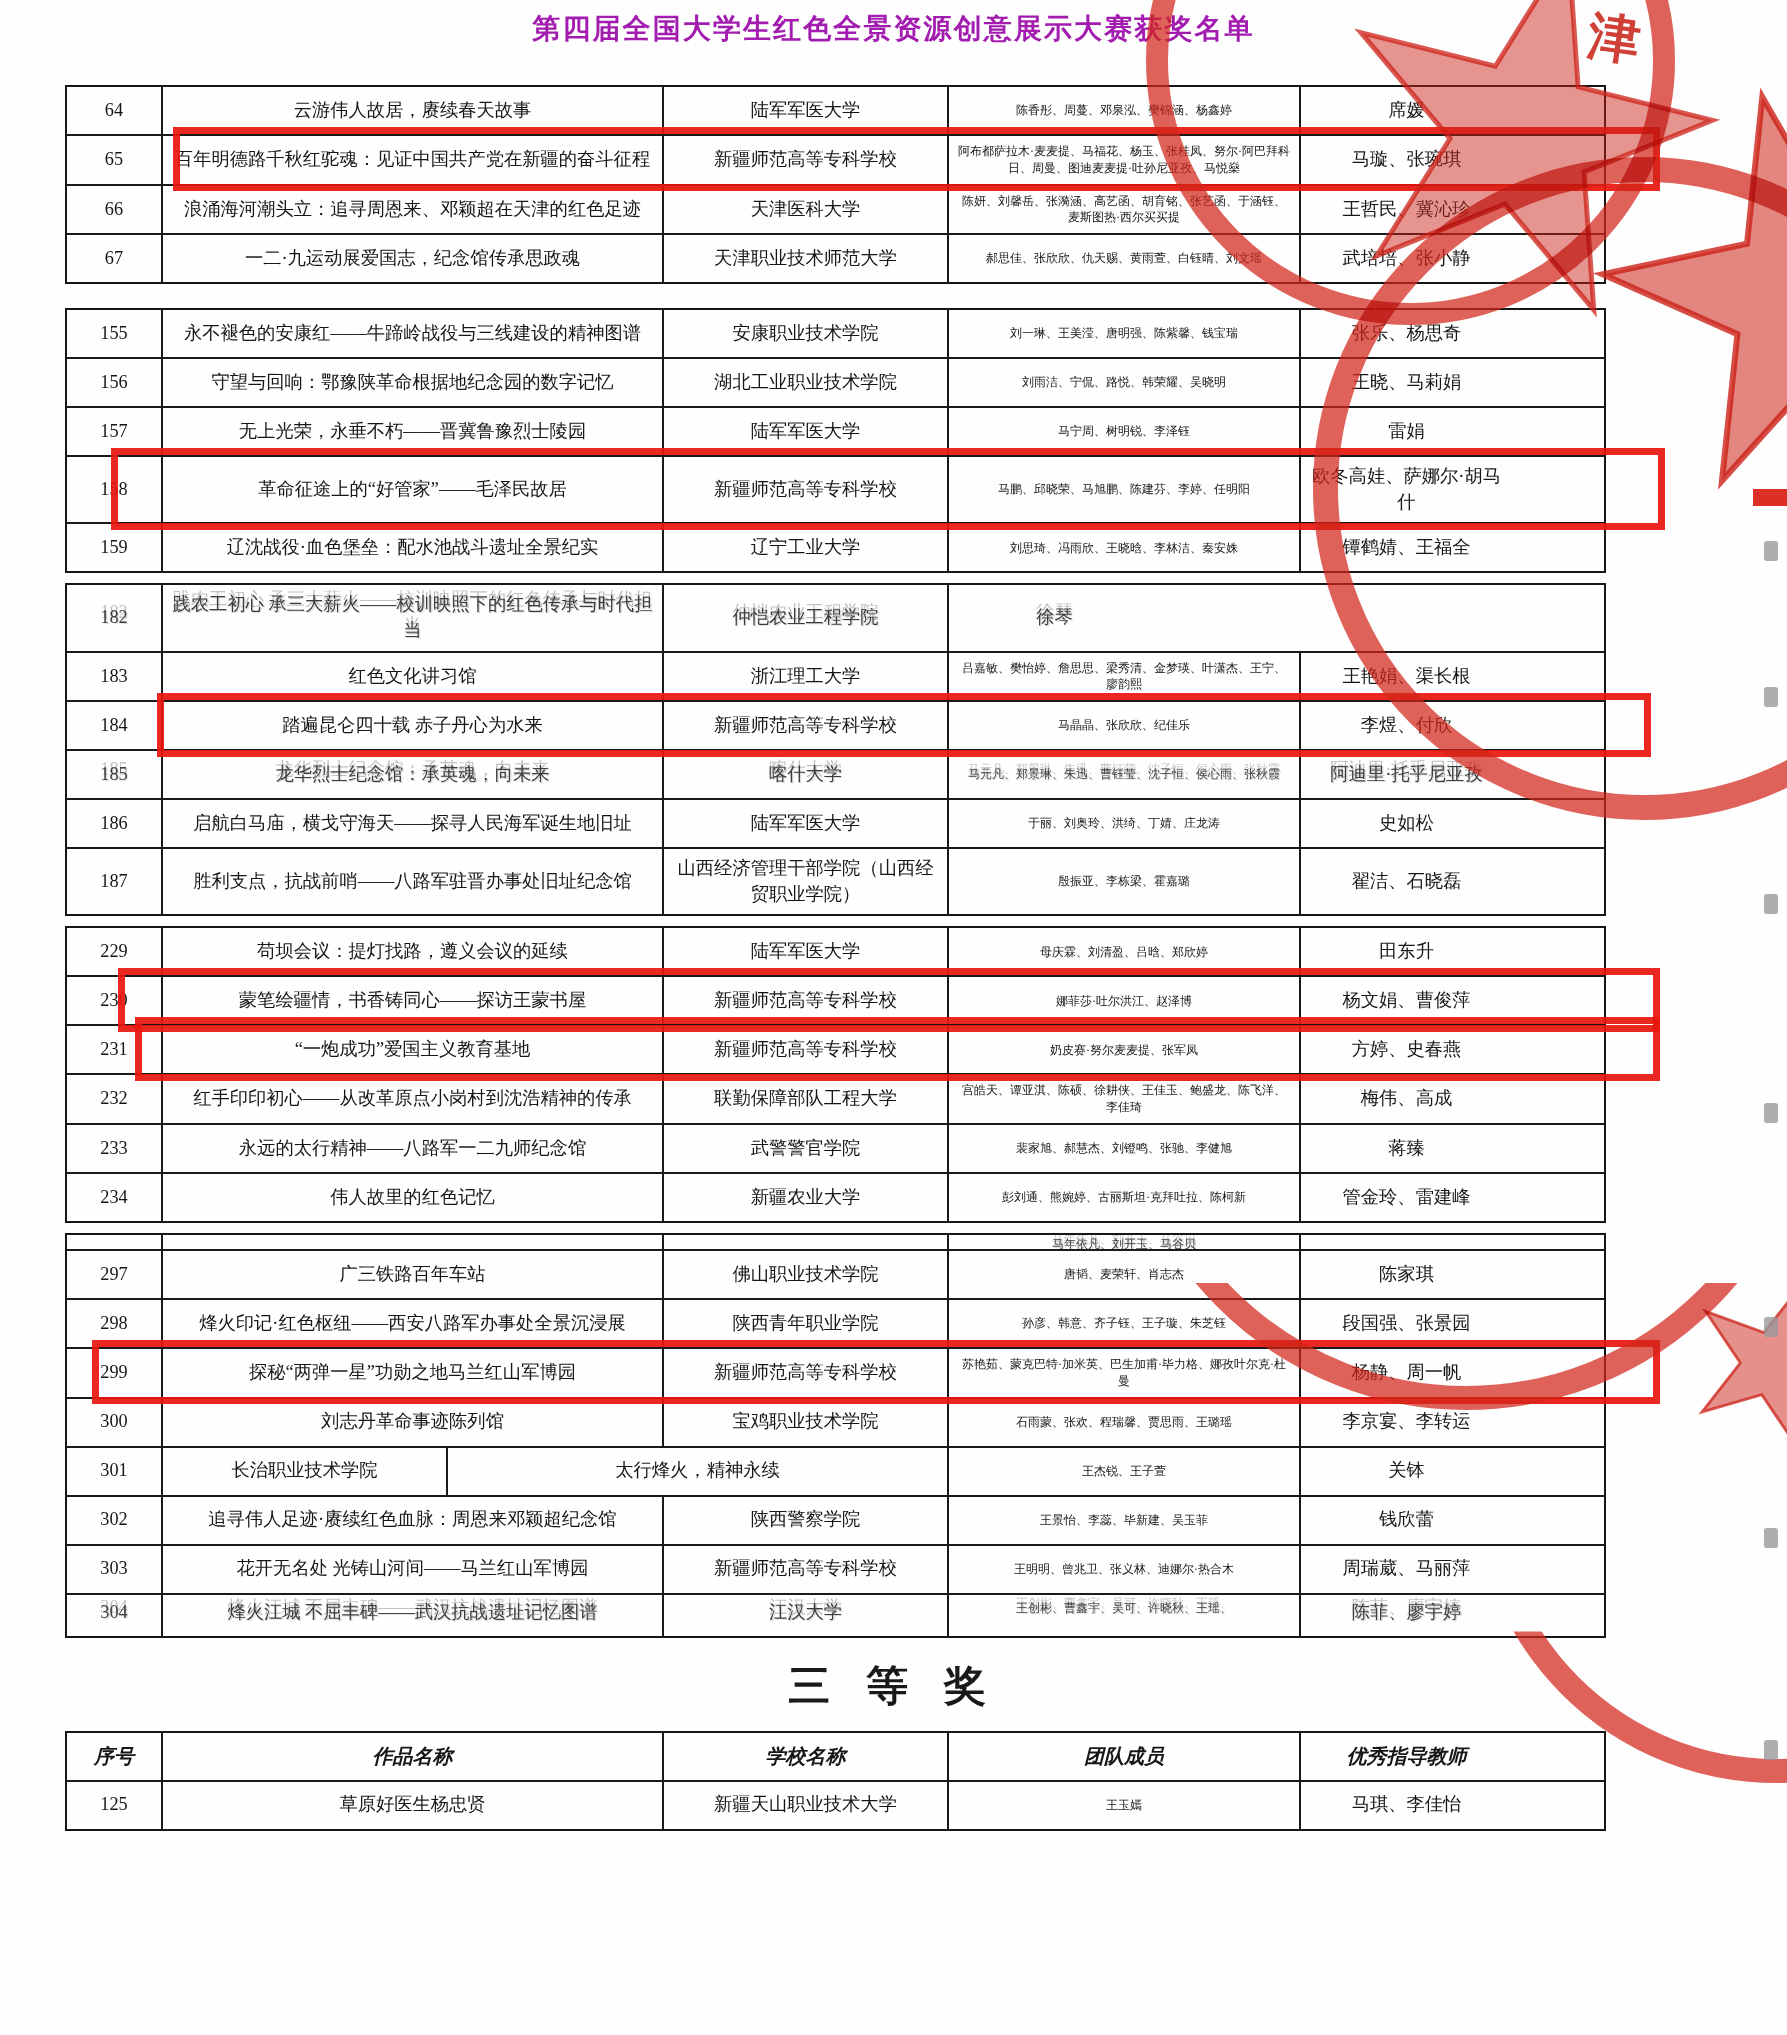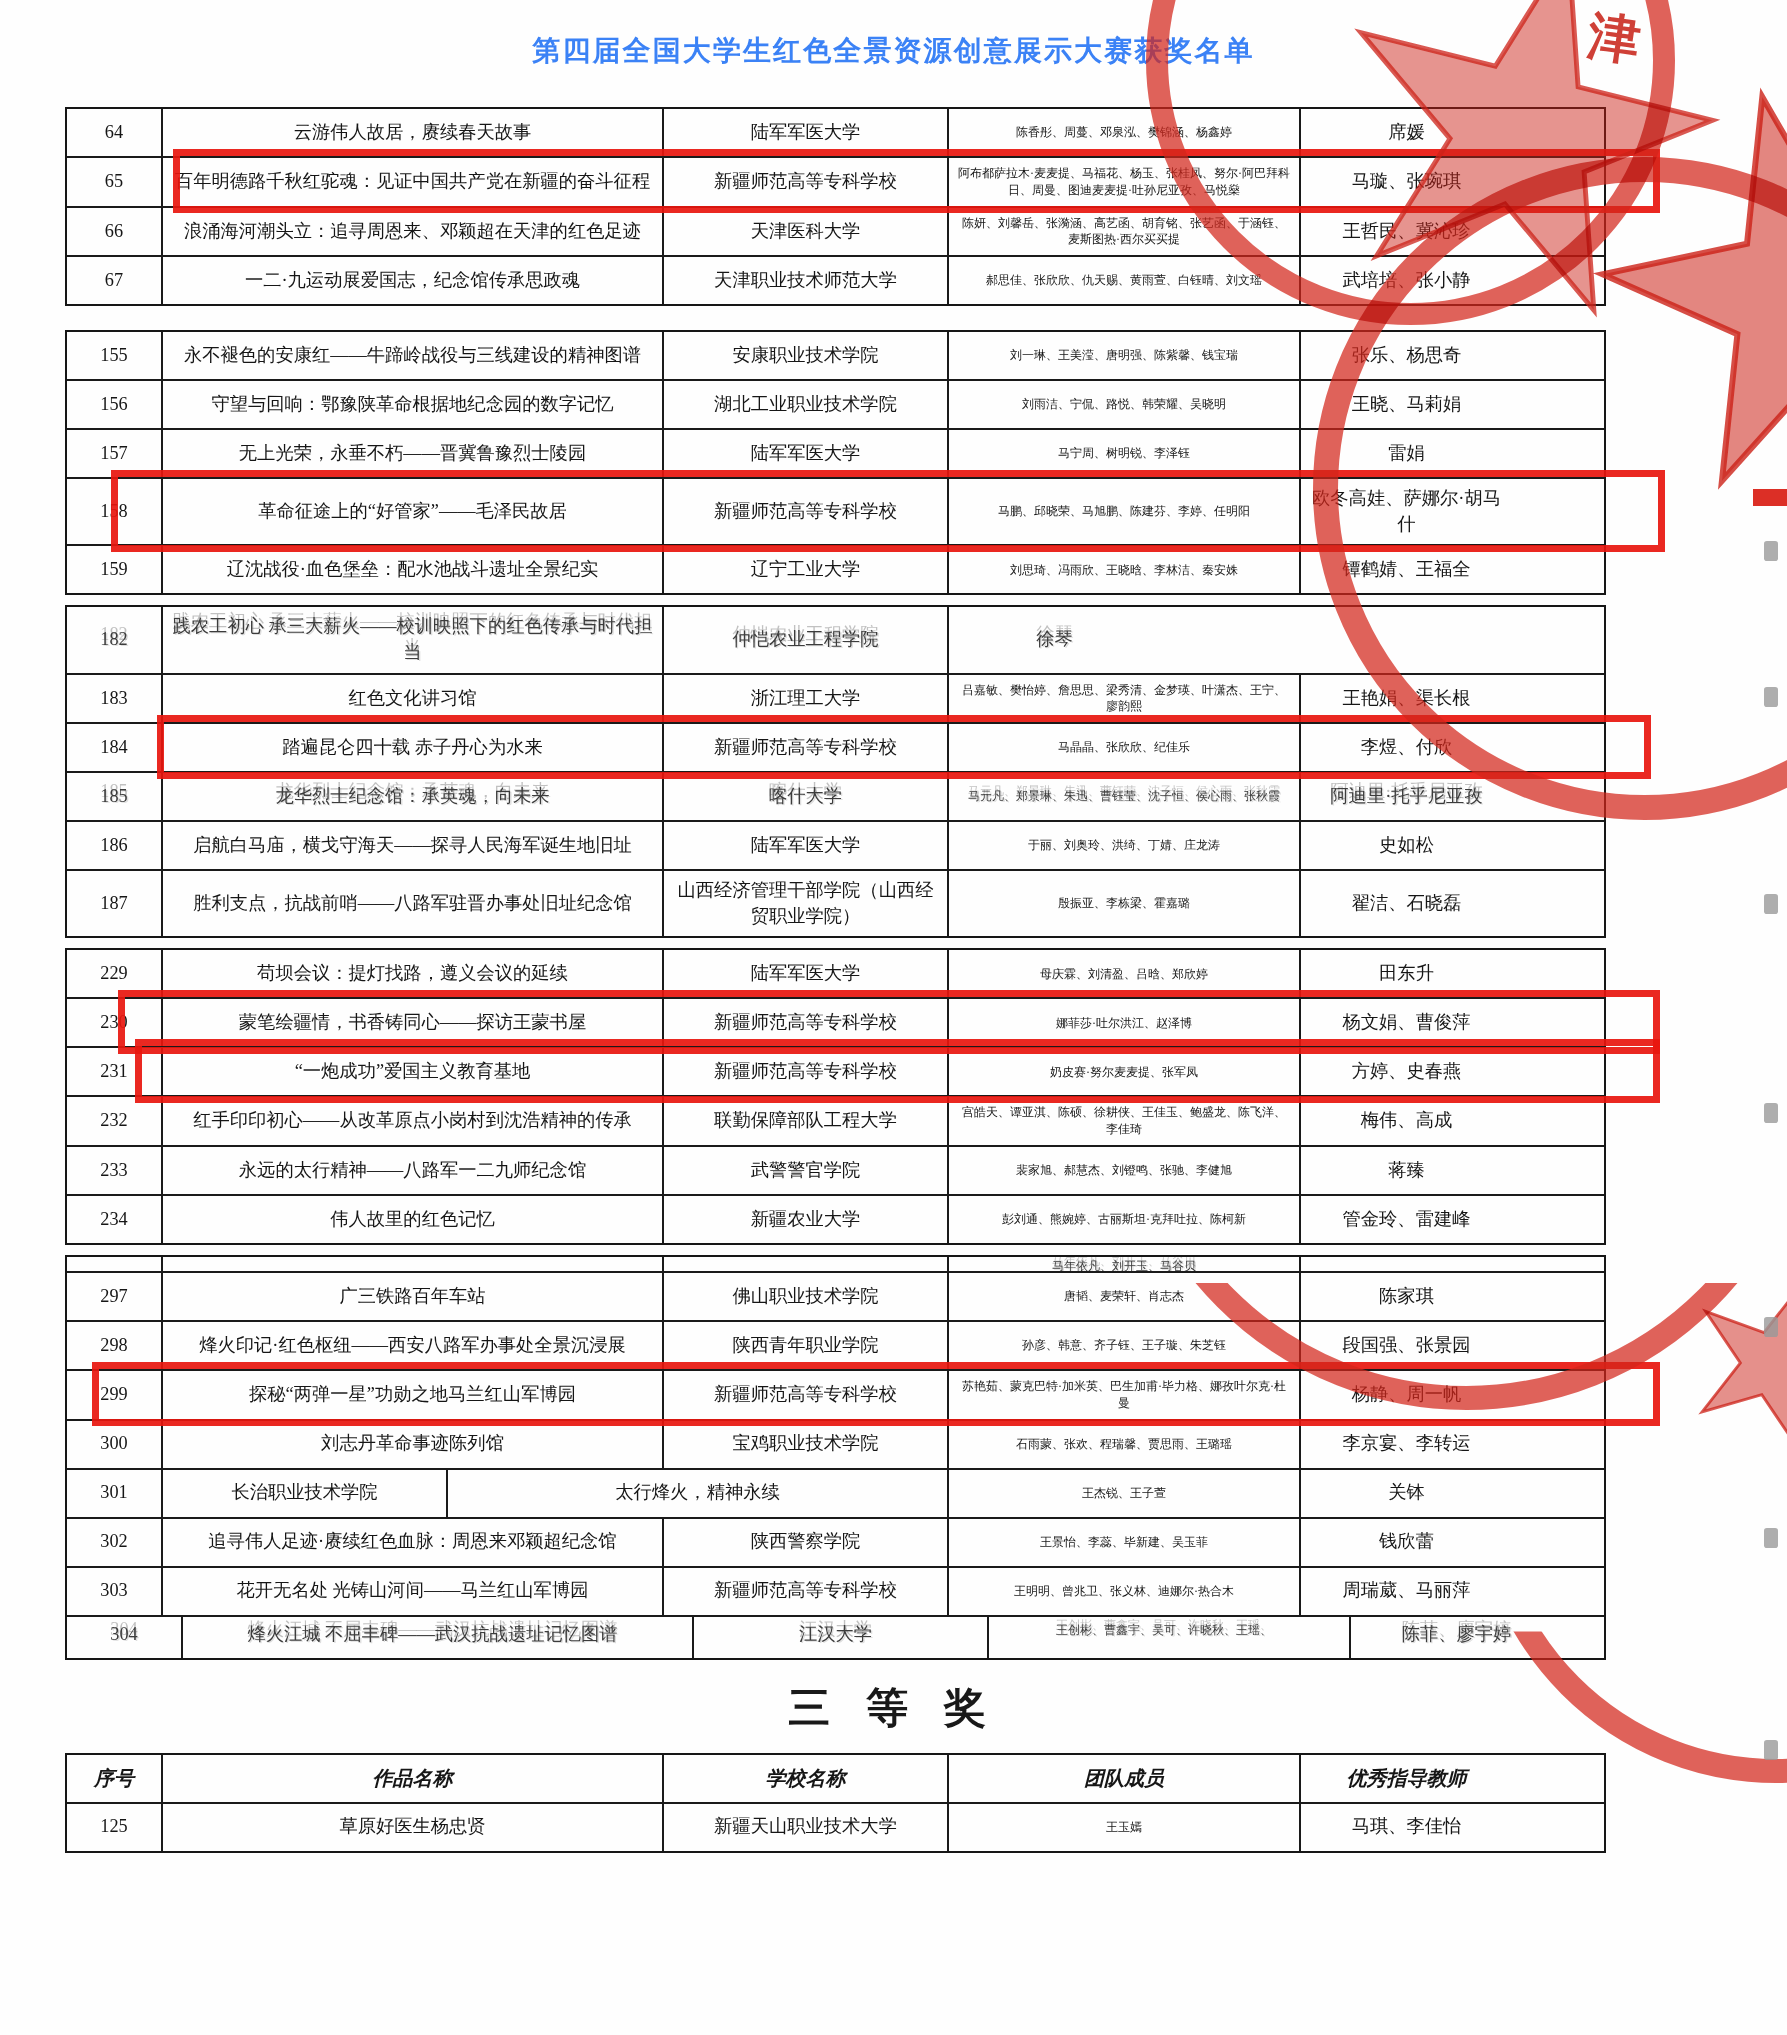--- a/index.html
+++ b/index.html
@@ -1,22 +1,22 @@
 <!DOCTYPE html>
 <html style="font-size:11.3px"><head>
 <meta charset="utf-8">
 <style>
   html,body{margin:0;padding:0;background:#ffffff;}
   #page{
     position:relative; width:1787px; height:2035px; overflow:hidden;
     background:#fefefe; font-family:"Liberation Serif","DejaVu Serif",serif; color:#161616;
   }
   .doc-title{
-    padding-top:32px; text-align:center; font-size:28px; font-weight:600;
-    letter-spacing:2.1px; color:#3b82f6; margin-bottom:37px;
+    padding-top:10px; text-align:center; font-size:28px; font-weight:600;
+    letter-spacing:2.1px; color:#a21caf; margin-bottom:37px;
   }
   .tbl{ margin-left:65px; width:1537px; border:2.8px solid #161616; box-sizing:content-box; background:transparent; margin-bottom:10px;}
   .tbl.gap-big{ margin-bottom:24px; }
   .row{ display:flex; position:relative; border-top:2.1px solid #1a1a1a; }
   .row:first-child{ border-top:none; }
   .cell{
     box-sizing:border-box; display:flex; align-items:center; justify-content:center;
     text-align:center; padding:7px 8.5px; font-size:18.3px; line-height:1.4; min-height:47px;
   }
   .cell+.cell{ border-left:2.1px solid #1a1a1a; }
@@ -40,21 +40,21 @@
   .hl-299::after{ left:25px; }
 
   
   .garbled .cell{
     filter:blur(0.4px); color:#3c3c3c;
     text-shadow:0 -5px 0 rgba(80,80,80,.35), 1.4px 1.4px 0 rgba(80,80,80,.18);
   }
   .clipped{ height:14px; min-height:0; overflow:hidden; }
   .clipped .cell{ min-height:0; padding:1.4px 7px; align-items:flex-start; }
   .clip-bottom{ height:41px; overflow:hidden; }
-  .clip-bottom .cell{ align-items:flex-start; padding-top:5.6px;margin-left:10px; }
+  .clip-bottom .cell{ align-items:flex-start; padding-top:5.6px; }
 
   .prize-hdr{ text-align:center; font-size:42px; font-weight:700; letter-spacing:12.7px; margin:20px 0 17px; color:#191919;}
 
   
   .overlay{ position:absolute; inset:0; pointer-events:none; z-index:8; }
   .ring{ position:absolute; border-radius:50%; box-sizing:border-box;
          border:24px solid rgba(211,38,26,.72); mix-blend-mode:multiply; }
   .ring-1{ left:1146px; top:-204px; width:529px; height:529px; border-width:22.6px;}
   .ring-2{ left:1313px; top:157px; width:663px; height:663px; border-width:25px;}
   .ring-3{ left:1114px; top:705px; width:705px; height:705px; clip-path:inset(82% 0 0 0); }

